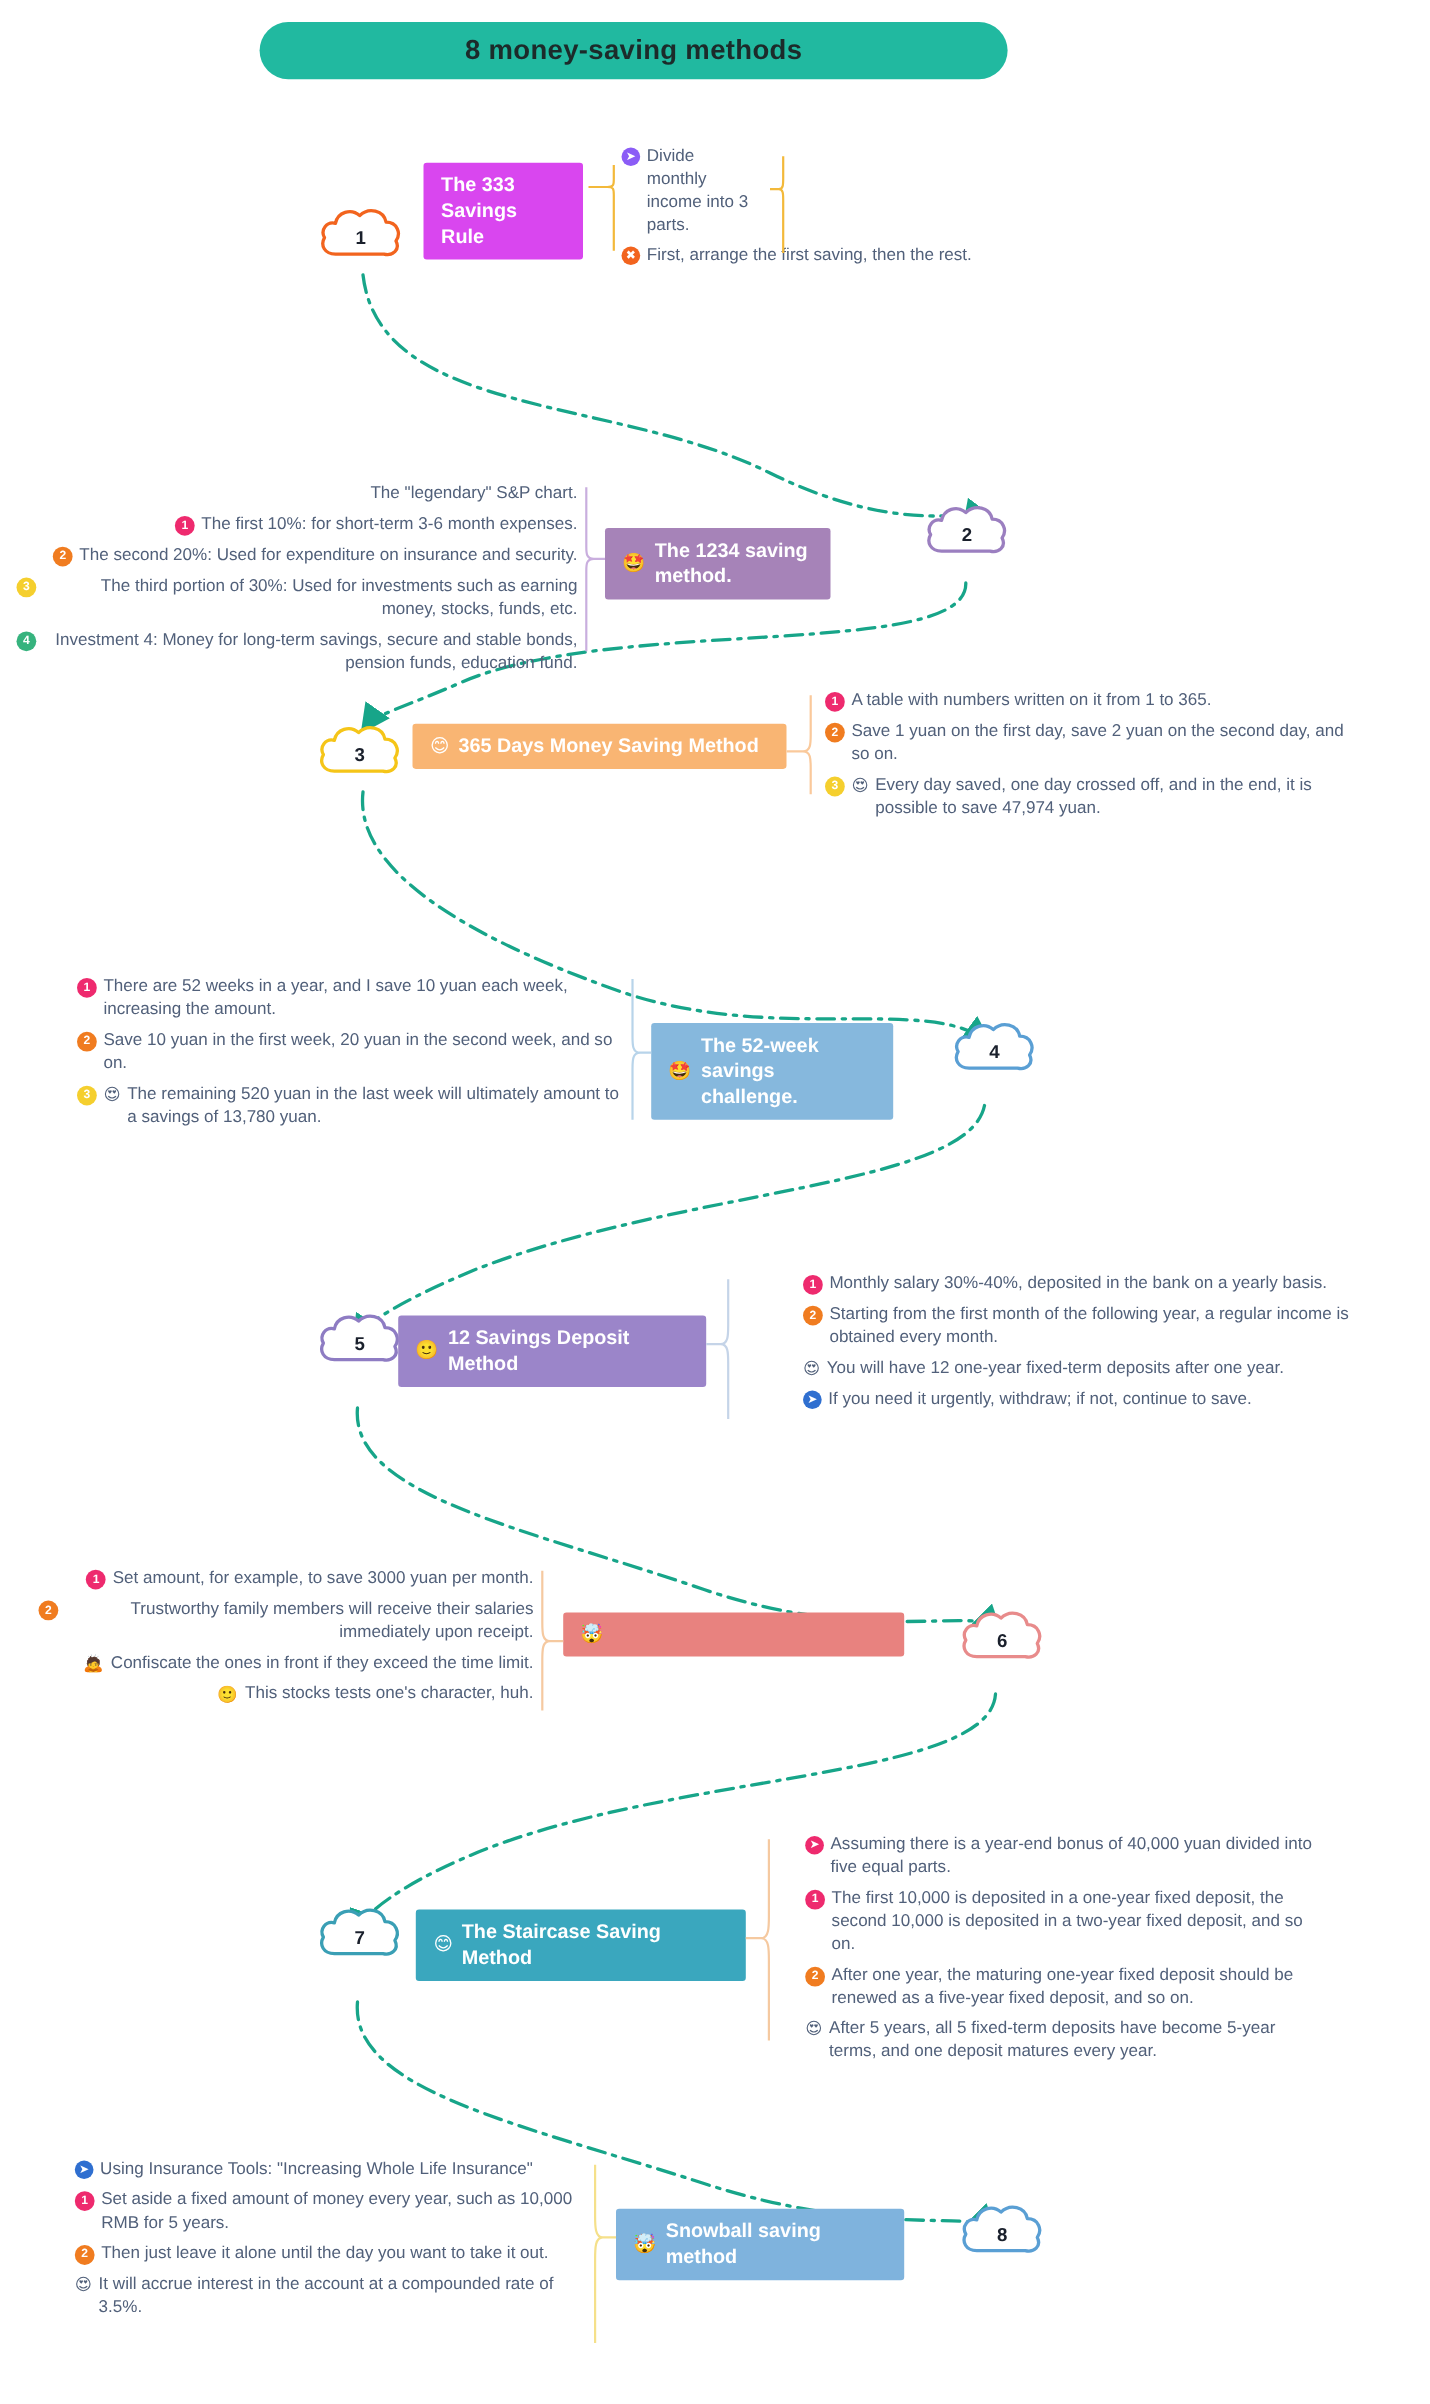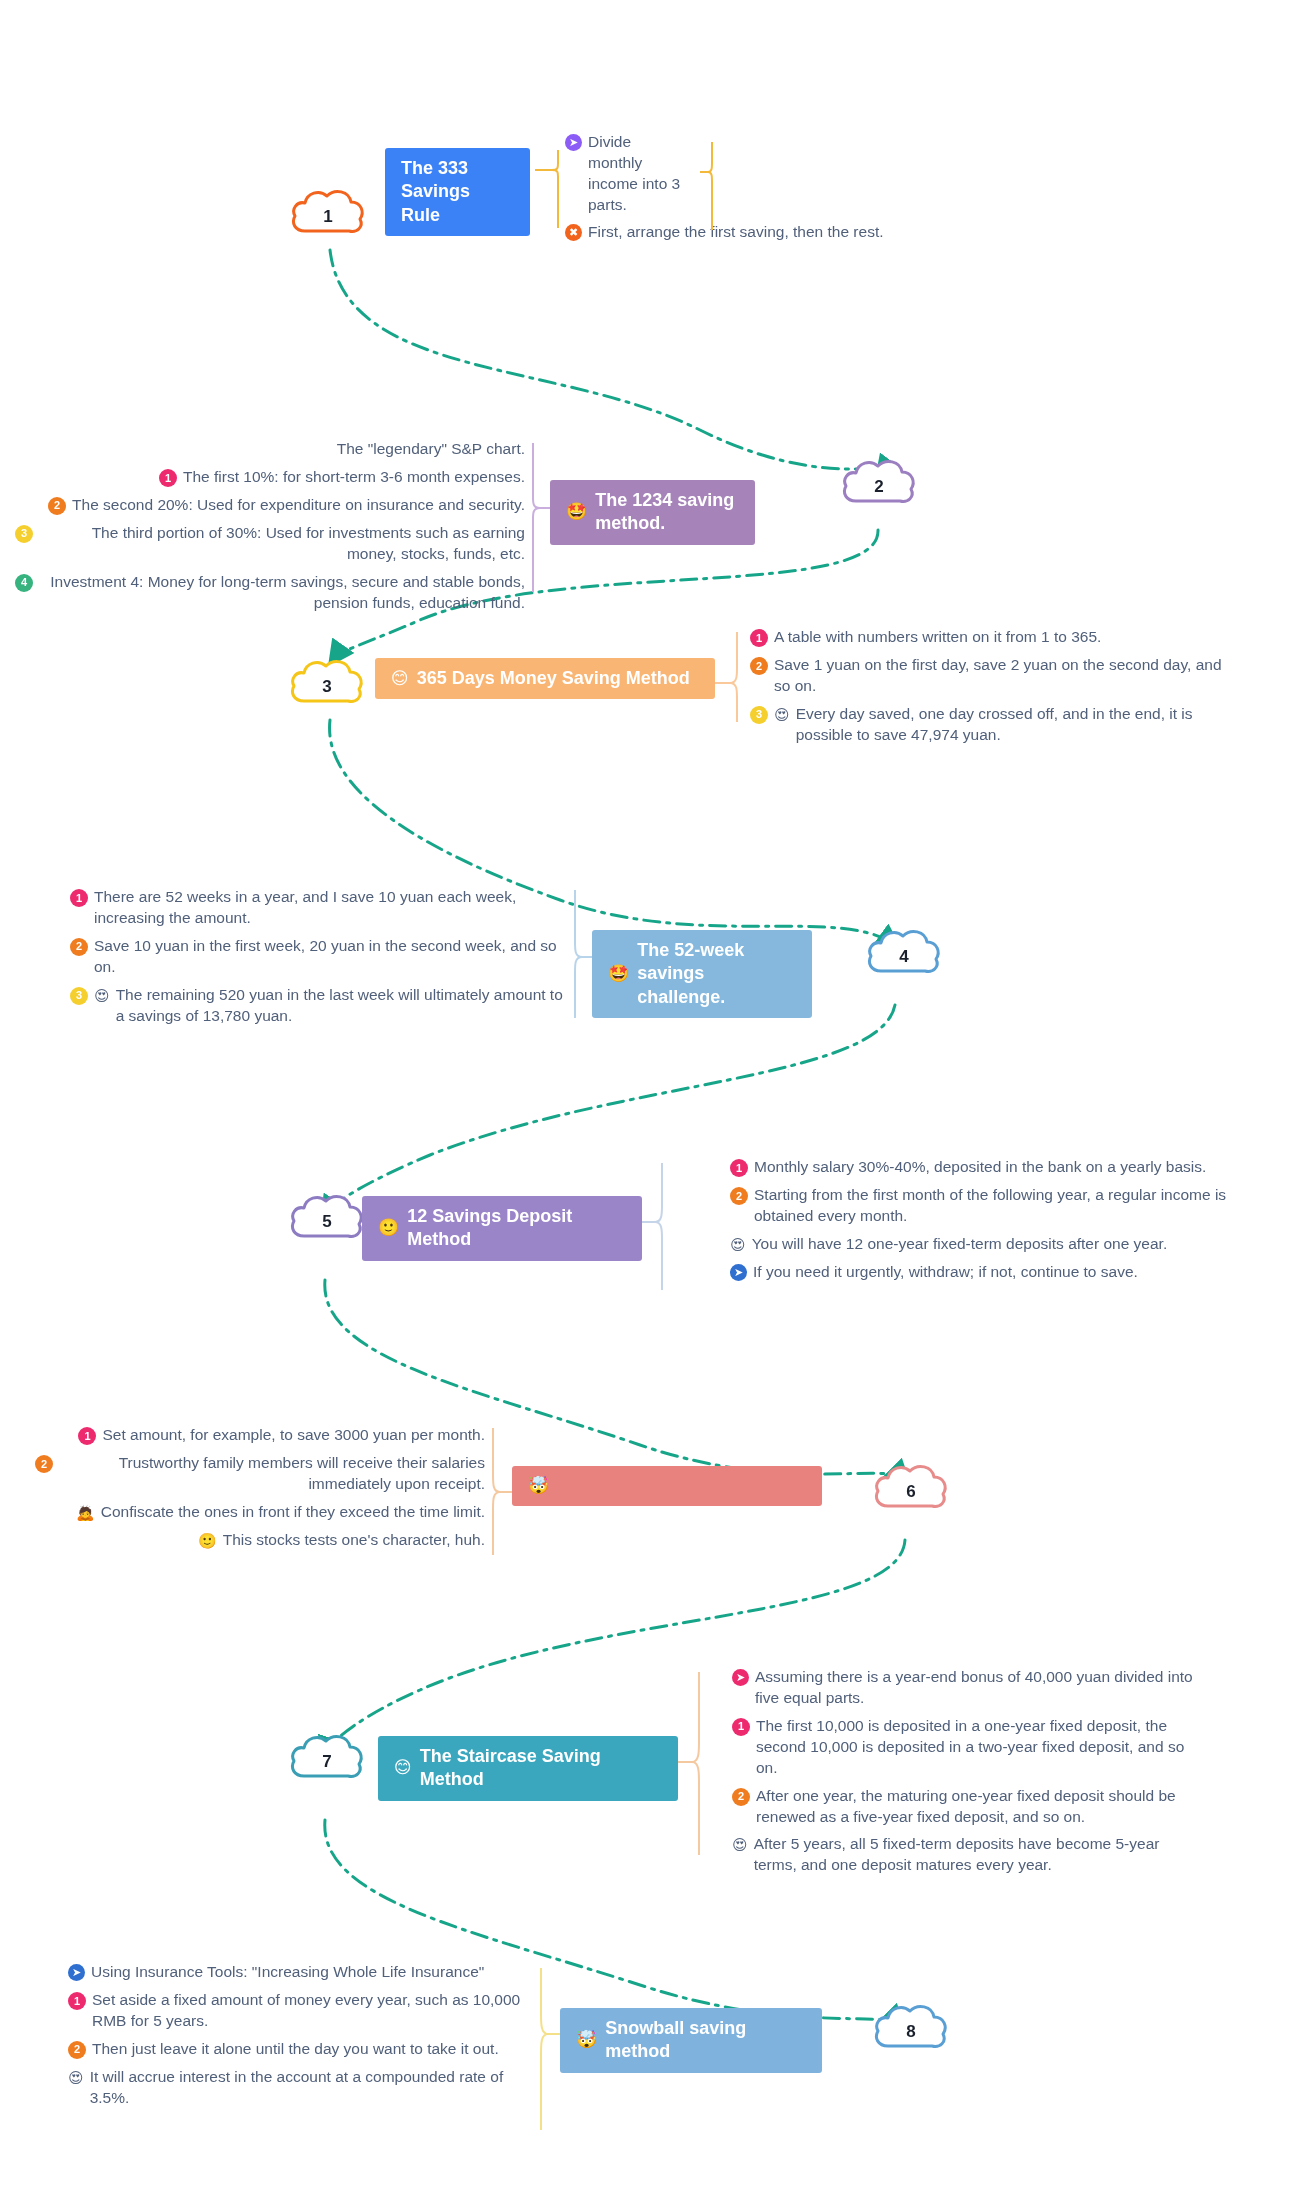--- a/index.html
+++ b/index.html
@@ -74,28 +74,31 @@
       <path d="M330,250 C345,380 560,360 700,430 C830,494 895,455 880,475"></path>
       <path d="M878,530 C880,600 560,560 420,620 C370,642 340,650 333,660"></path>
       <path d="M330,720 C322,790 420,850 560,900 C700,950 840,905 895,945"></path>
       <path d="M895,1005 C880,1080 620,1080 430,1155 C375,1178 335,1200 325,1215"></path>
       <path d="M325,1280 C318,1360 480,1390 640,1445 C790,1496 885,1460 905,1480"></path>
       <path d="M905,1540 C900,1620 600,1610 420,1690 C365,1714 330,1740 325,1755"></path>
       <path d="M325,1820 C318,1900 470,1930 640,1985 C790,2034 885,2010 900,2025"></path>
     </g>
   </svg>
 
+  <div class="title-banner">
+    <span>8 money-saving methods</span>
+  </div>
 
   <div class="cloud" style="left:289px;top:185px;">
     <svg viewBox="0 0 78 56">
         <path d="M16,46 C6,46 2,38 6,31 C2,24 8,16 16,18 C18,8 30,4 38,11 C46,3 60,6 62,17 C72,17 76,27 71,34 C75,42 68,48 60,46 Z" fill="#fff" stroke="#f2641e" stroke-width="3" stroke-linejoin="round"></path>
       </svg>
     <div class="num">1</div>
   </div>
-  <div class="topic" style="left:385px;top:148px;width:145px;background:#3b82f6;">
+  <div class="topic" style="left:385px;top:148px;width:145px;background:#d946ef;">
     <span>The 333 Savings Rule</span>
   </div>
   <div class="leaves" style="left:565px;top:125px;width:120px;">
     <div class="leaf">
       <span class="icon-arrow" style="background:#8b5cf6;">➤</span>
       <span class="txt">Divide monthly income into 3 parts.</span>
     </div>
   </div>
   <div class="leaves" style="left:565px;top:215px;width:350px;">
     <div class="leaf">

